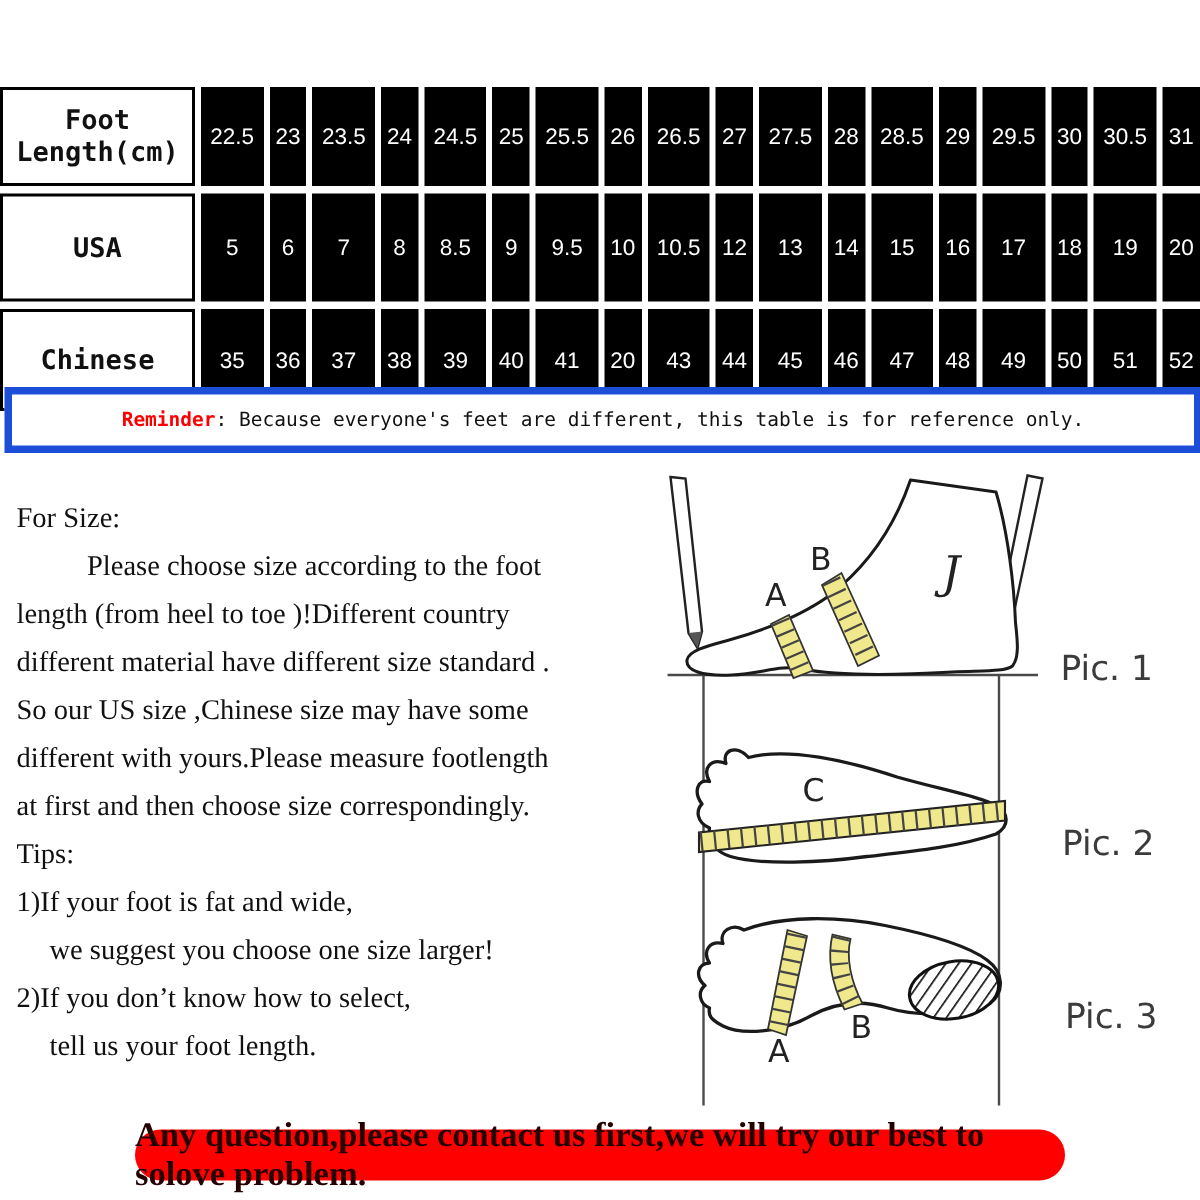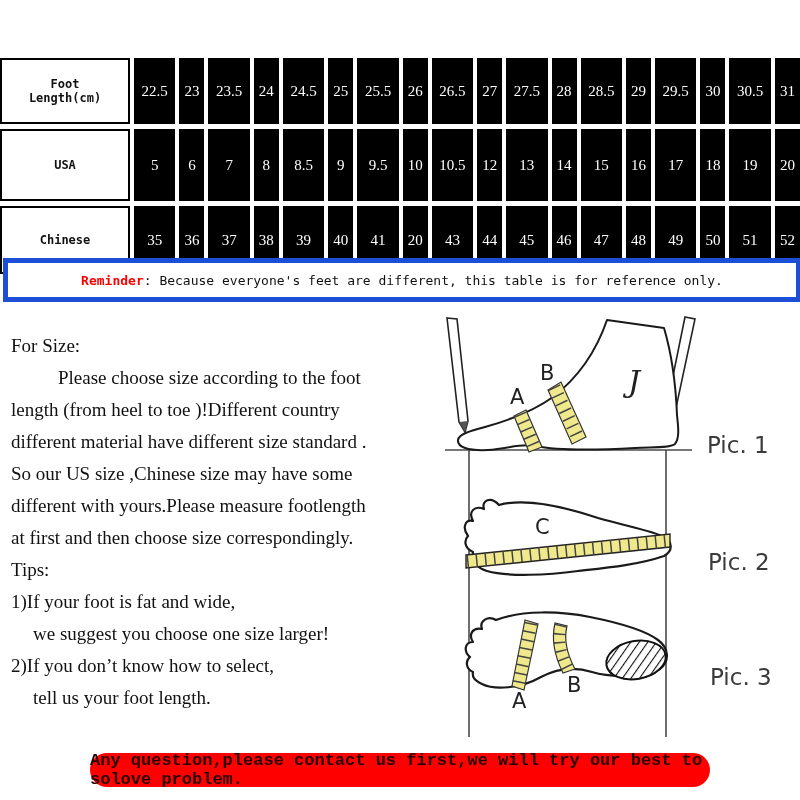--- a/index.html
+++ b/index.html
@@ -6,24 +6,24 @@
   .page{position:relative;width:800px;height:800px;background:#ffffff;overflow:hidden;
         font-family:"DejaVu Sans", sans-serif;}
 
   .title{position:absolute;top:6px;left:0;width:100%;text-align:center;
          font-family:"DejaVu Sans Mono", monospace;font-weight:bold;font-size:37px;
          color:#111;letter-spacing:0;}
 
   table.size-table{position:absolute;top:53px;left:-4px;width:808px;
         border-collapse:separate;border-spacing:4px 5px;table-layout:auto;}
   table.size-table th{background:#fff;border:2px solid #000;color:#111;
-        font-family:"DejaVu Sans Mono", monospace;font-weight:bold;font-size:12px;
+        font-family:"DejaVu Sans Mono", monospace;font-weight:bold;font-size:18px;
         white-space:pre-line;width:124px;text-align:center;vertical-align:middle;}
   table.size-table td{background:#000;color:#fff;text-align:center;vertical-align:middle;
-        font-family:Liberation Serif, serif;font-size:15px;padding:0 1px;}
+        font-family:Liberation Sans, sans-serif;font-size:15px;padding:0 1px;}
   table.size-table tr:nth-child(1) th, table.size-table tr:nth-child(1) td{height:60px;}
   table.size-table tr:nth-child(2) th, table.size-table tr:nth-child(2) td{height:66px;}
   table.size-table tr:nth-child(3) th, table.size-table tr:nth-child(3) td{height:62px;}
 
   .reminder{position:absolute;top:258px;left:3px;width:788px;height:34px;border:5px solid #1d4ed8;
         display:flex;align-items:center;justify-content:center;background:#fff;
         font-family:"DejaVu Sans Mono", monospace;font-size:13px;color:#111;white-space:pre;}
   .reminder .rlabel{color:#ff0000;font-weight:bold;}
 
   .for-size{position:absolute;left:11px;top:330px;width:432px;color:#111;
@@ -32,21 +32,21 @@
   .ind1{padding-left:47px;}
   .ind2{padding-left:22px;}
 
   .diagram{position:absolute;left:440px;top:300px;width:360px;height:455px;}
   .mark{font-family:"DejaVu Sans", sans-serif;font-size:21px;fill:#222;}
   .jmark{font-family:"DejaVu Serif", serif;font-style:italic;font-size:30px;fill:#222;}
   .piclabel{font-family:"DejaVu Sans", sans-serif;font-size:23px;fill:#3b3b3b;}
 
   .banner{position:absolute;left:90px;top:753px;width:620px;height:34px;background:#ff0000;
         border-radius:17px;display:flex;align-items:center;justify-content:center;
-        font-family:Liberation Mono, monospace;font-weight:bold;font-size:17px;color:#250000;}
+        font-family:Liberation Serif, serif;font-weight:bold;font-size:23px;color:#250000;}
 </style>
 </head>
 <body>
 
 <div class="page">
 
 
   <table class="size-table">
     <tbody>
         <tr>

